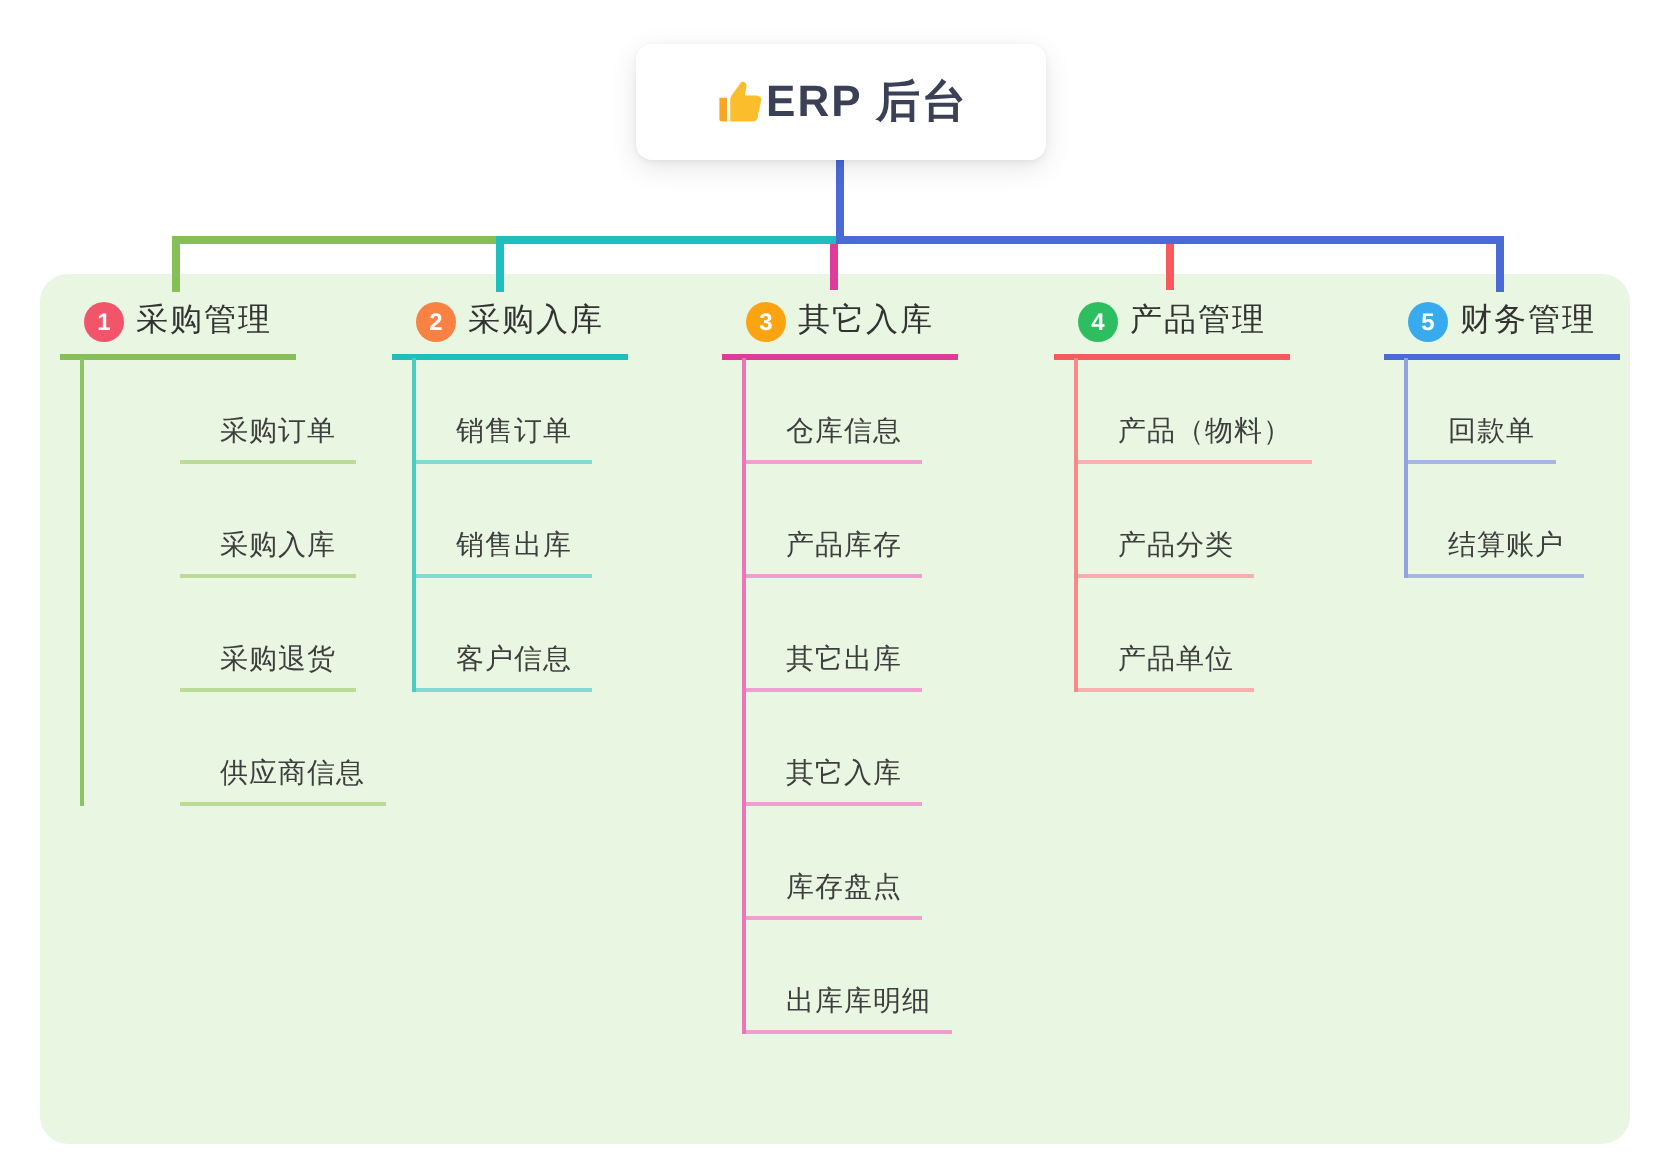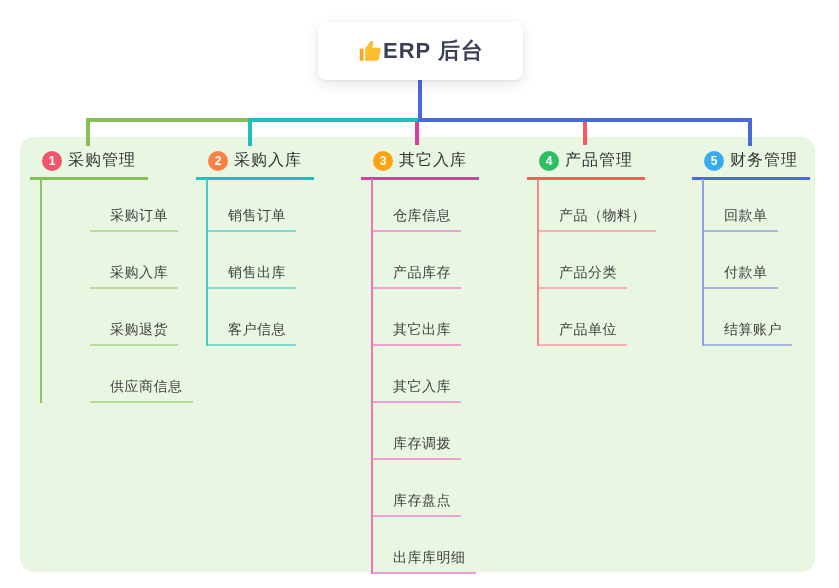--- a/index.html
+++ b/index.html
@@ -128,23 +128,20 @@
       <div class="kid">
           <span>产品库存</span>
         </div>
       <div class="kid">
           <span>其它出库</span>
         </div>
       <div class="kid">
           <span>其它入库</span>
         </div>
       <div class="kid">
-          <span>库存调拨</span>
-        </div>
-      <div class="kid">
           <span>库存盘点</span>
         </div>
       <div class="kid">
           <span>出库库明细</span>
         </div>
     </div>
   </div>
 
   <div class="branch b4">
     <div class="bhead">
@@ -167,21 +164,18 @@
   <div class="branch b5">
     <div class="bhead">
       <span class="badge">5</span>
       <span class="blabel">财务管理</span>
     </div>
     <div class="kids">
       <div class="kid">
           <span>回款单</span>
         </div>
       <div class="kid">
-          <span>付款单</span>
-        </div>
-      <div class="kid">
           <span>结算账户</span>
         </div>
     </div>
   </div>
 
 </div>
 
 </body></html>

